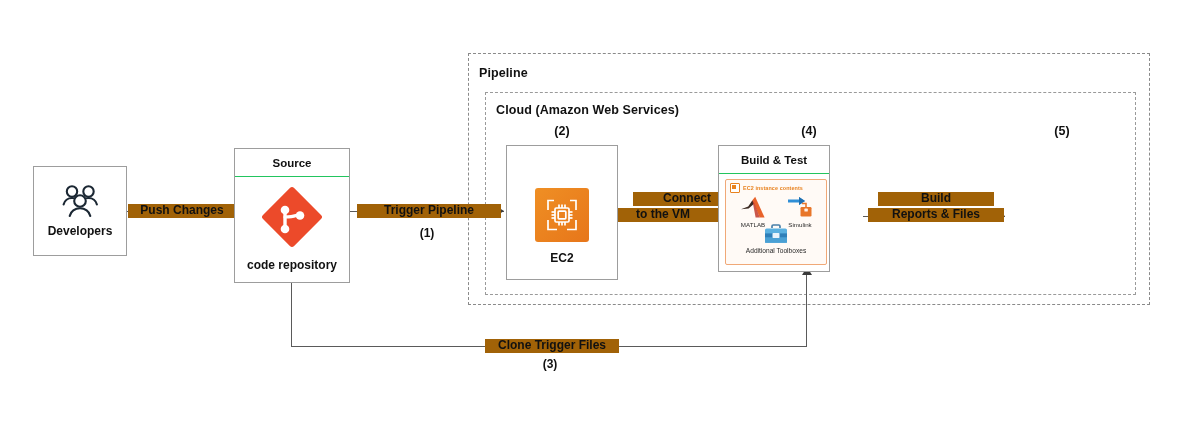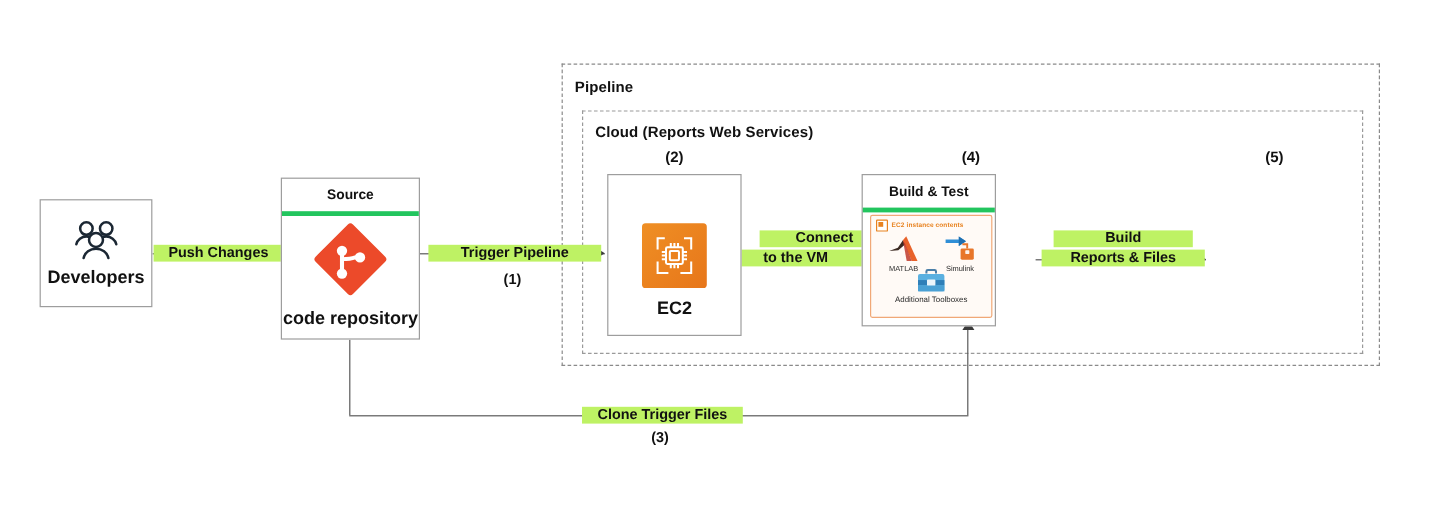--- a/index.html
+++ b/index.html
@@ -23,43 +23,43 @@
   .container-title{
     position:absolute;font-size:12.5px;font-weight:bold;color:#111;
     letter-spacing:.1px;white-space:nowrap;
   }
 
   
   .node{
     border:1px solid #9d9d9d;background:#fff;
   }
   .node-head{
-    height:27px;border-bottom:4px solid #22c55e;
+    height:27px;border-bottom:1px solid #22c55e;
     display:flex;align-items:center;justify-content:center;
     font-size:11.5px;font-weight:bold;color:#111;
   }
   .node-body{
     position:absolute;left:0;right:0;top:27px;bottom:0;
     display:flex;flex-direction:column;align-items:center;justify-content:center;
   }
   .node-caption{
-    font-size:15px;font-weight:bold;color:#111;margin-top:6px;text-align:center;
+    font-size:12px;font-weight:bold;color:#111;margin-top:6px;text-align:center;
   }
 
   
   .step-num{
     position:absolute;font-size:12.5px;font-weight:bold;color:#111;
     text-align:center;white-space:nowrap;
   }
 
   
   .edge-label{
     position:absolute;font-size:12px;font-weight:bold;color:#111;
     text-align:center;line-height:1.15;white-space:nowrap;
-    background:#bef264;padding:0 2px;
+    background:#a16207;padding:0 2px;
   }
   .edge-sub{
     position:absolute;font-size:12px;font-weight:bold;color:#111;
     text-align:center;white-space:nowrap;
   }
 
   
   .hline{position:absolute;height:0;border-top:1.1px solid #5a5a5a;}
   .vline{position:absolute;width:0;border-left:1.1px solid #5a5a5a;}
 
@@ -97,21 +97,21 @@
 </style>
 </head>
 <body>
 
 <div id="canvas">
 
   <div class="abs dash-outer" style="left:468px;top:53px;width:682px;height:252px;"></div>
   <div class="container-title" style="left:479px;top:66px;">Pipeline</div>
 
   <div class="abs dash-inner" style="left:485px;top:92px;width:651px;height:203px;"></div>
-  <div class="container-title" style="left:496px;top:103px;">Cloud (Reports Web Services)</div>
+  <div class="container-title" style="left:496px;top:103px;">Cloud (Amazon Web Services)</div>
 
   <div class="hline" style="left:127px;top:211px;width:107px;"></div>
   <svg class="abs" style="left:226px;top:205px;width:10px;height:12px;" viewBox="0 0 10 12">
     <path d="M0,1 L8,6 L0,11 Z" fill="#3a3a3a"></path>
   </svg>
 
   <div class="hline" style="left:350px;top:211px;width:154px;"></div>
   <svg class="abs" style="left:496px;top:205px;width:10px;height:12px;" viewBox="0 0 10 12">
     <path d="M0,1 L8,6 L0,11 Z" fill="#3a3a3a"></path>
   </svg>

